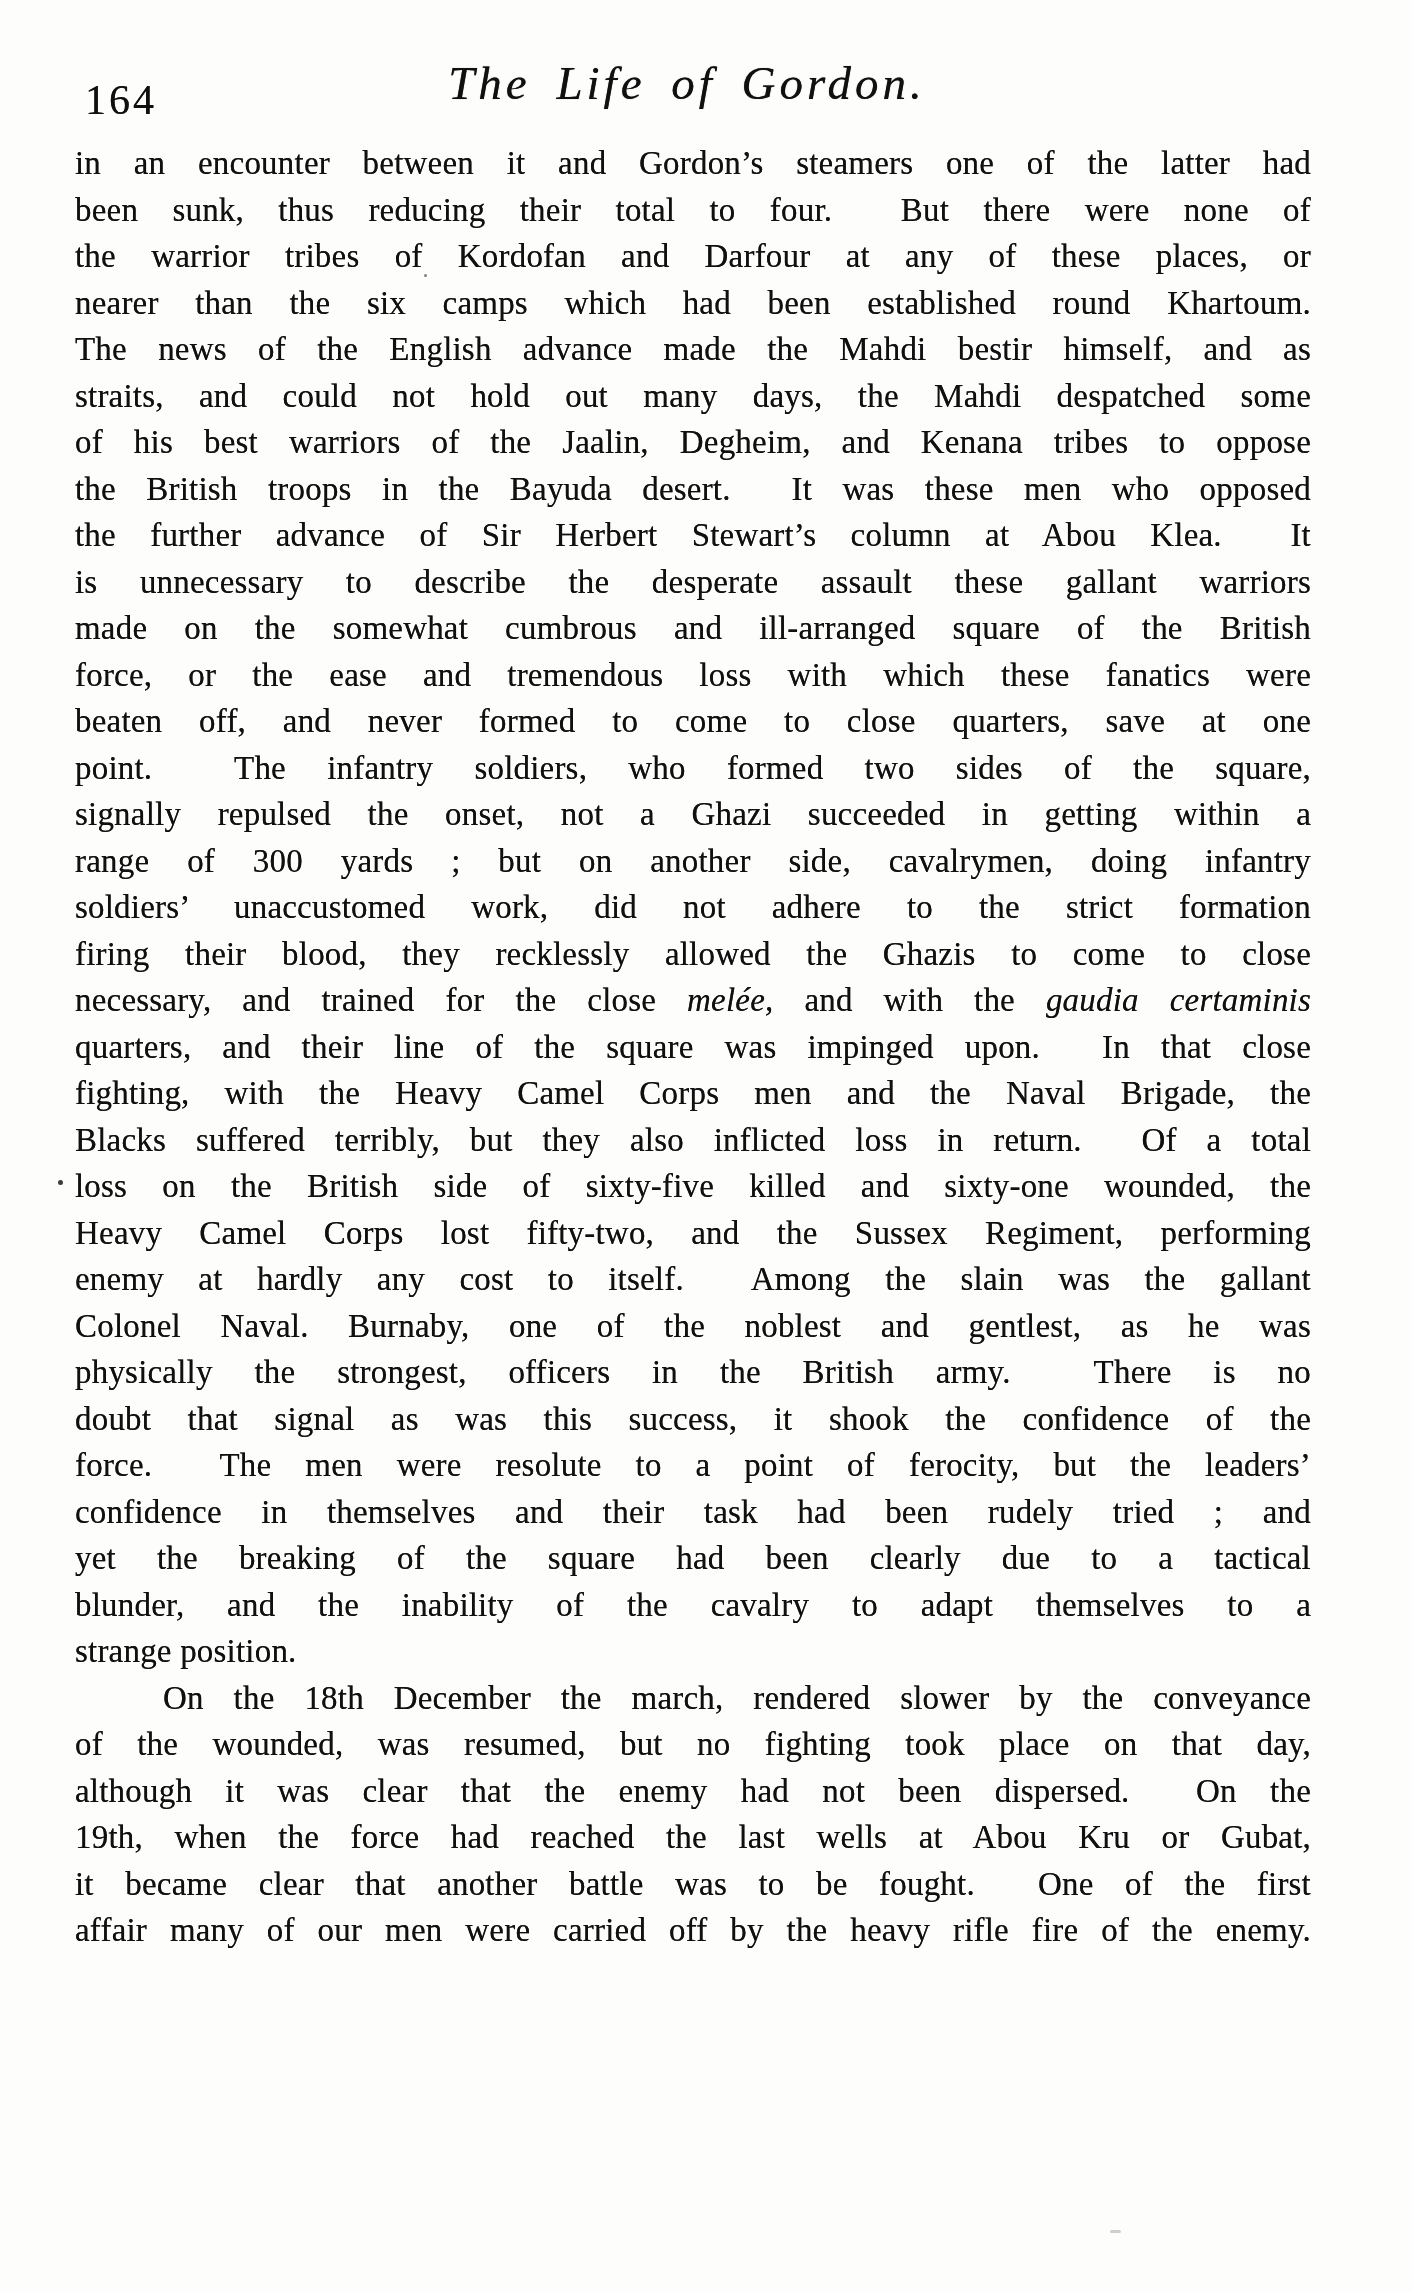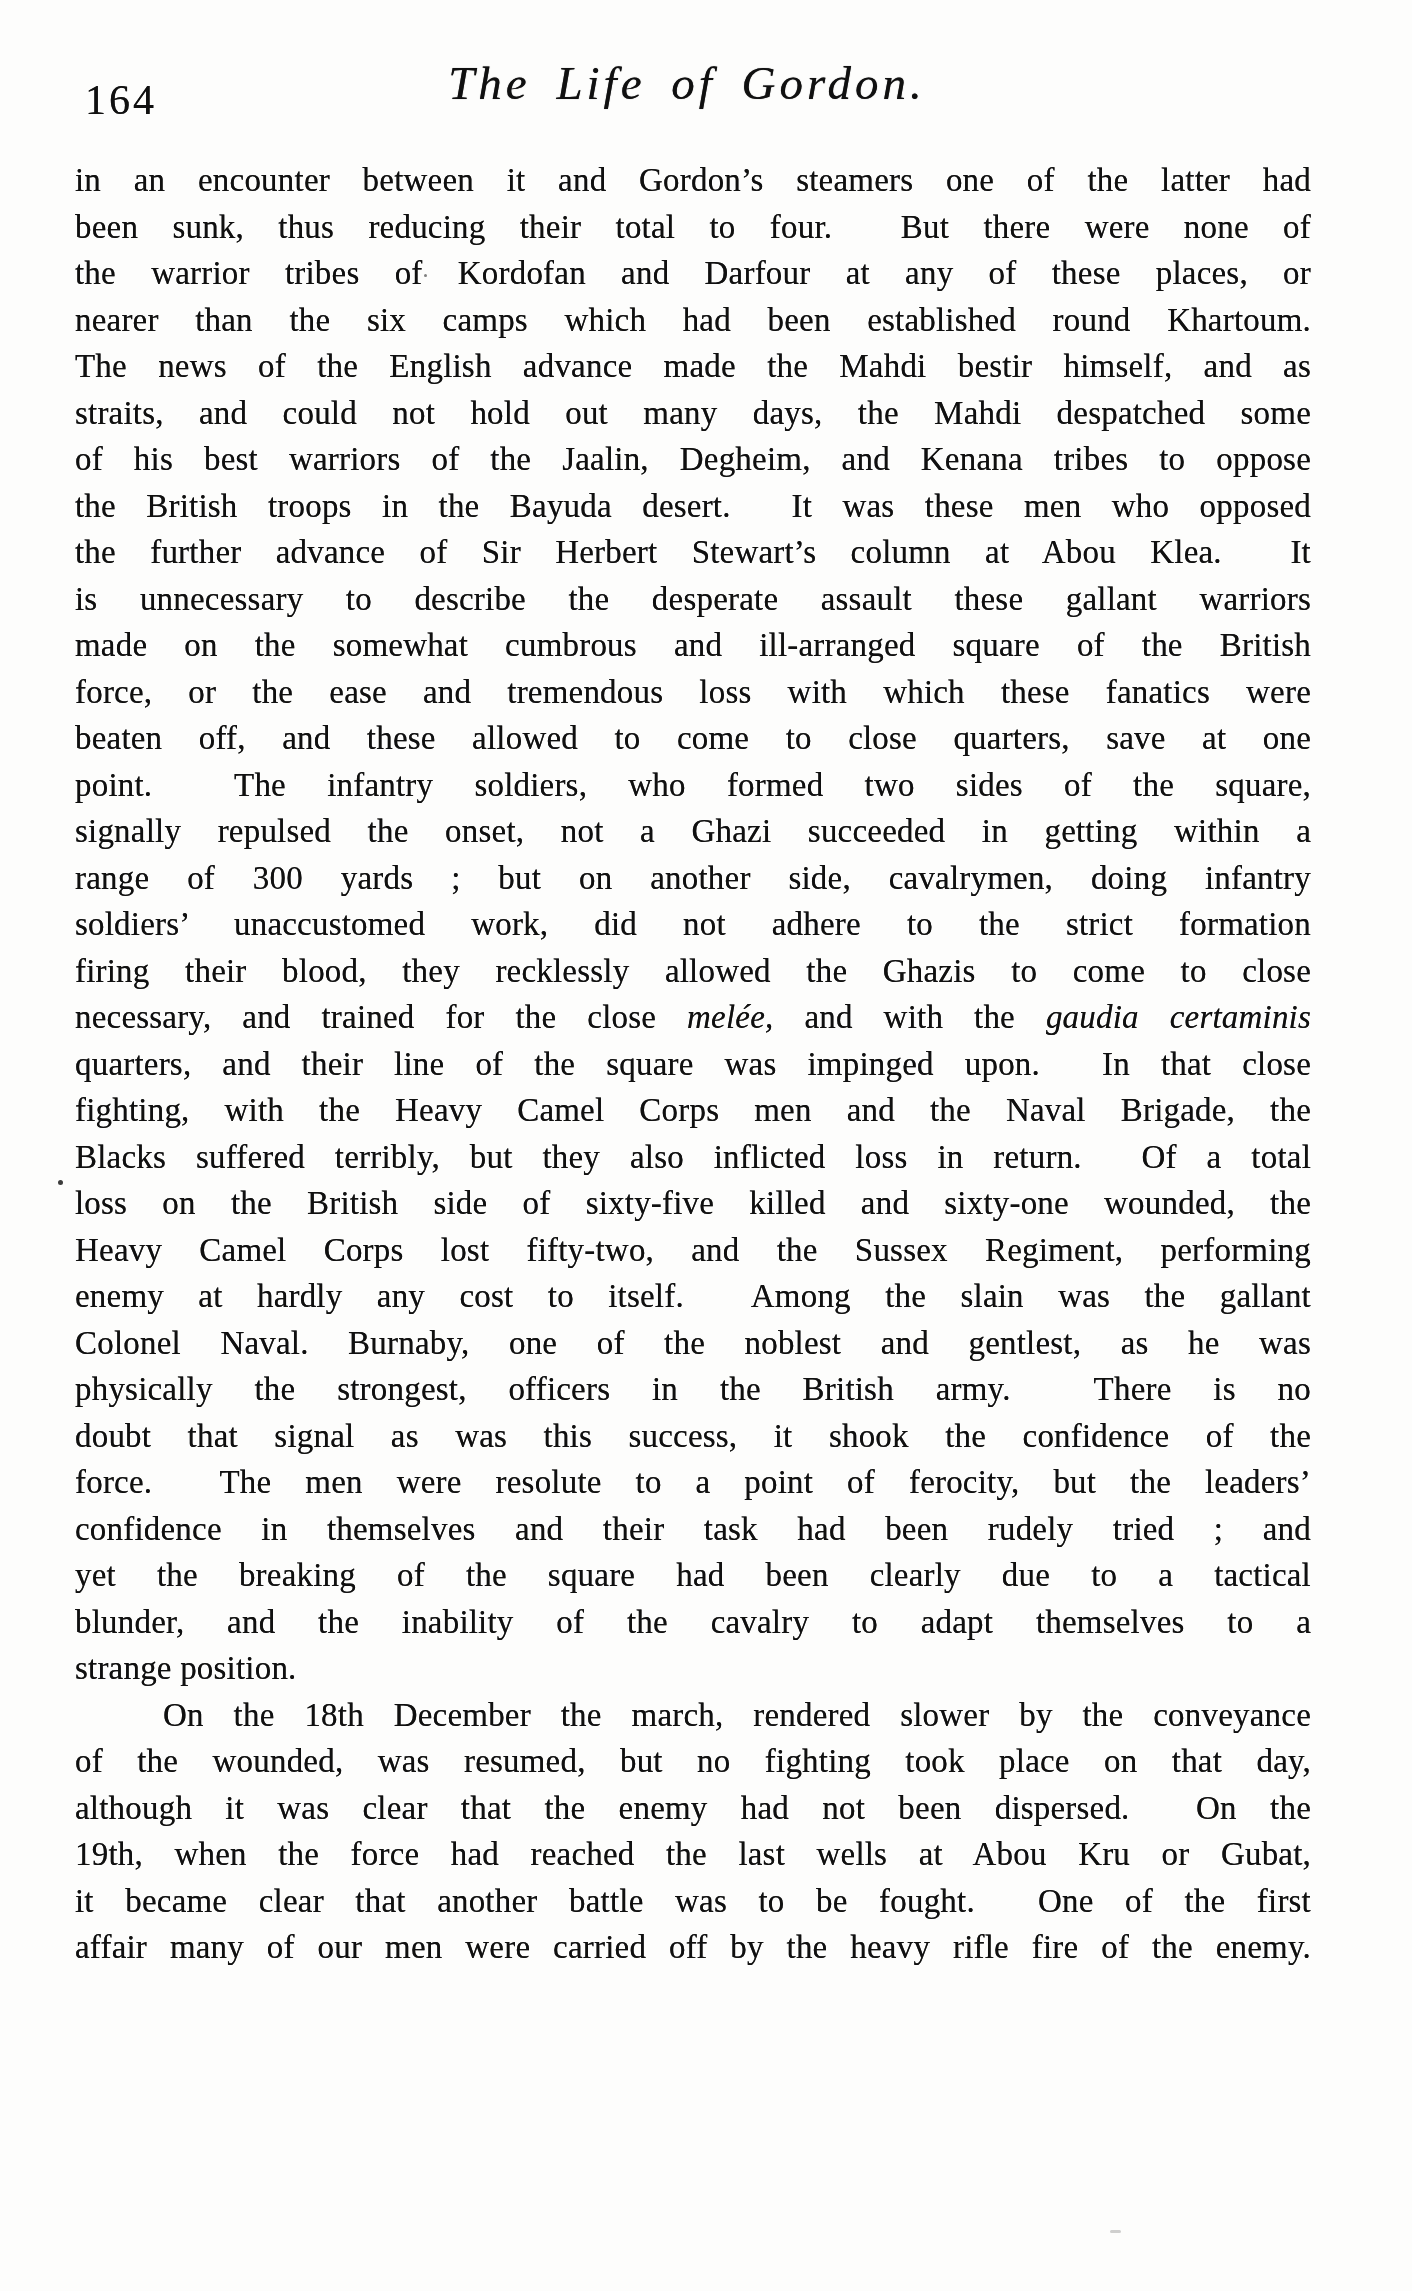--- a/index.html
+++ b/index.html
@@ -35,21 +35,21 @@
     text-align: center;
     transform: translateX(-6px);
     font-style: italic;
     font-size: 47px;
     letter-spacing: 4px;
     word-spacing: 10px;
     text-shadow: 0 0 0.7px rgba(0,0,0,0.8);
   }
   .body-text {
     position: absolute;
-    top: 157px;
+    top: 140px;
     left: 75px;
     width: 1236px;
   }
   .para { margin: 0; }
   .line {
     height: 46.5px;
     line-height: 46.5px;
     font-size: 33px;
     letter-spacing: 0.2px;
     text-align: justify;
@@ -90,21 +90,21 @@
         <div class="line"><span>the warrior tribes of Kordofan and Darfour at any of these places, or</span></div>
         <div class="line"><span>nearer than the six camps which had been established round Khartoum.</span></div>
         <div class="line"><span>The news of the English advance made the Mahdi bestir himself, and as</span></div>
         <div class="line"><span>straits, and could not hold out many days, the Mahdi despatched some</span></div>
         <div class="line"><span>of his best warriors of the Jaalin, Degheim, and Kenana tribes to oppose</span></div>
         <div class="line"><span>the British troops in the Bayuda desert.&nbsp; It was these men who opposed</span></div>
         <div class="line"><span>the further advance of Sir Herbert Stewart’s column at Abou Klea.&nbsp; It</span></div>
         <div class="line"><span>is unnecessary to describe the desperate assault these gallant warriors</span></div>
         <div class="line"><span>made on the somewhat cumbrous and ill-arranged square of the British</span></div>
         <div class="line"><span>force, or the ease and tremendous loss with which these fanatics were</span></div>
-        <div class="line"><span>beaten off, and these allowed to come to close quarters, save at one</span></div>
+        <div class="line"><span>beaten off, and never formed to come to close quarters, save at one</span></div>
         <div class="line"><span>point.&nbsp; The infantry soldiers, who formed two sides of the square,</span></div>
         <div class="line"><span>signally repulsed the onset, not a Ghazi succeeded in getting within a</span></div>
         <div class="line"><span>range of 300 yards ; but on another side, cavalrymen, doing infantry</span></div>
         <div class="line"><span>soldiers’ unaccustomed work, did not adhere to the strict formation</span></div>
         <div class="line"><span>firing their blood, they recklessly allowed the Ghazis to come to close</span></div>
         <div class="line"><span>necessary, and trained for the close </span><span class="it">melée,</span><span> and with the </span><span class="it">gaudia certaminis</span></div>
         <div class="line"><span>quarters, and their line of the square was impinged upon.&nbsp; In that close</span></div>
         <div class="line"><span>fighting, with the Heavy Camel Corps men and the Naval Brigade, the</span></div>
         <div class="line"><span>Blacks suffered terribly, but they also inflicted loss in return.&nbsp; Of a total</span></div>
         <div class="line"><span>loss on the British side of sixty-five killed and sixty-one wounded, the</span></div>

